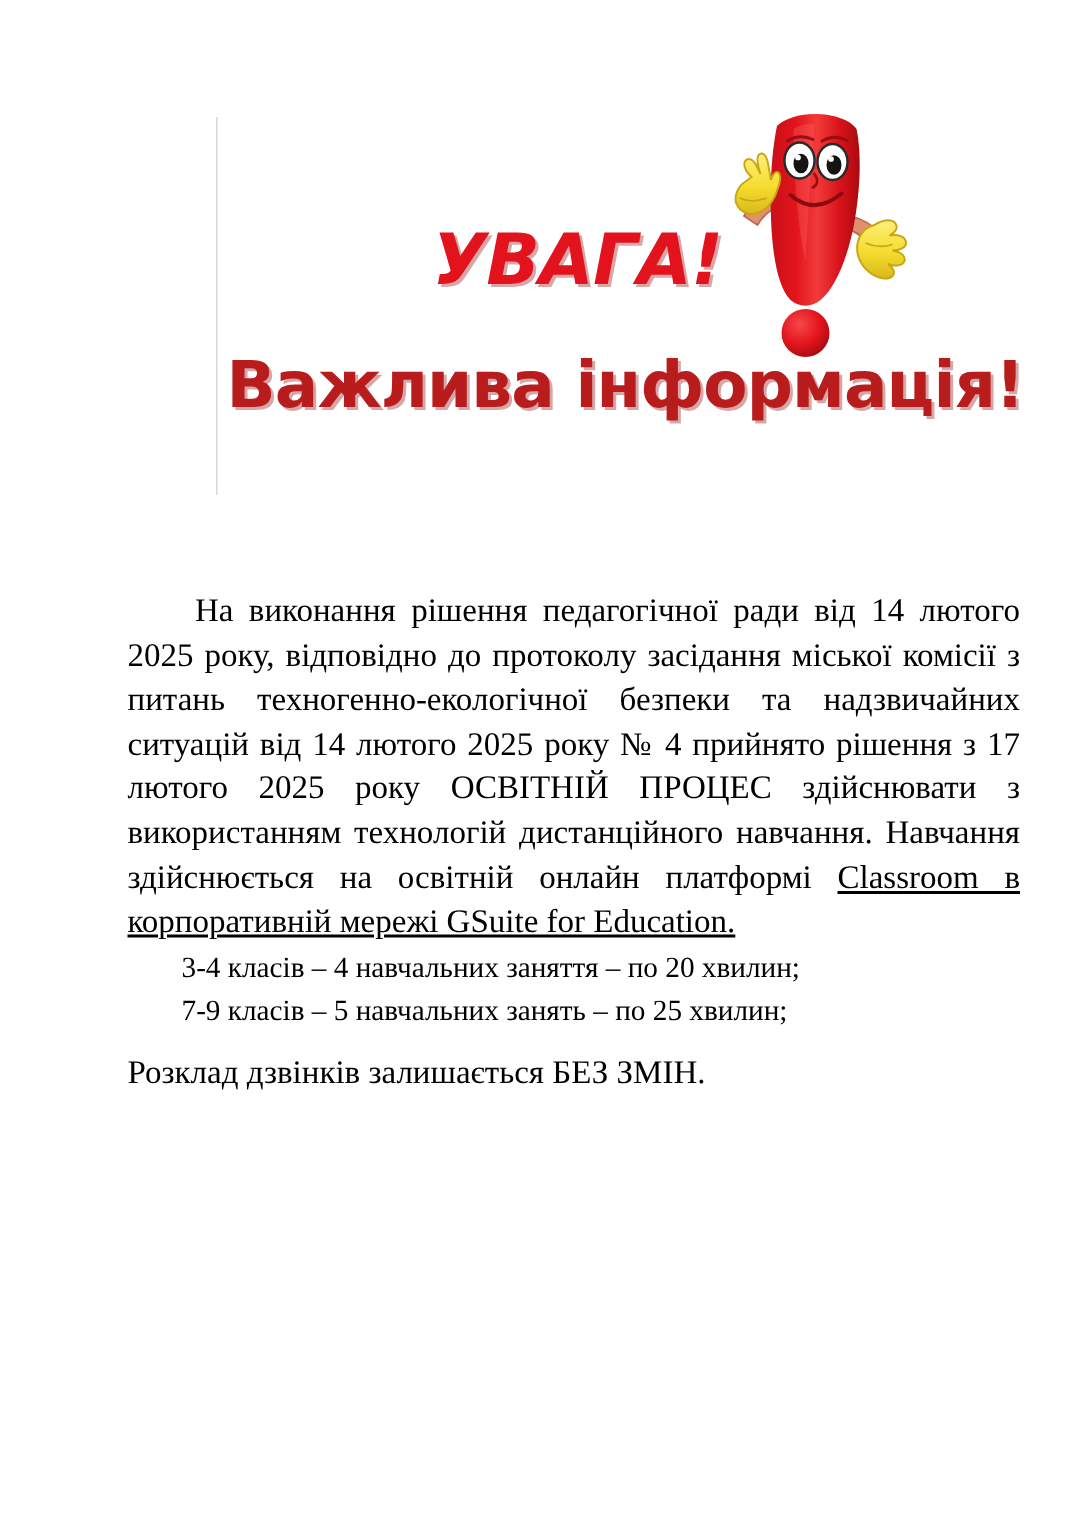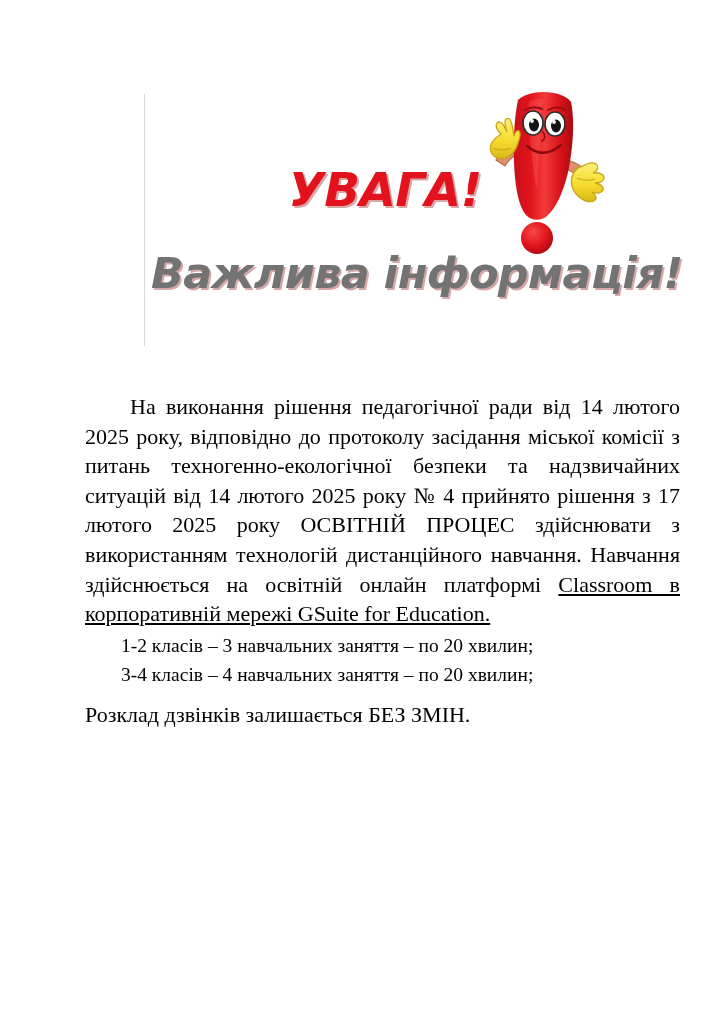--- a/index.html
+++ b/index.html
@@ -13,21 +13,21 @@
     position: relative;
     overflow: hidden;
     font-family: "Liberation Serif", "DejaVu Serif", serif;
     color: #000000;
   }
 
   
   .banner {
     position: absolute;
     left: 144px;
-    top: 94px;
+    top: 78px;
     width: 472px;
     height: 252px;
     border-left: 1px solid #d8d8d8;
     box-sizing: border-box;
   }
 
   .banner-inner {
     position: relative;
     width: 100%;
     height: 100%;
@@ -51,25 +51,24 @@
   }
 
   .headline-bottom {
     position: absolute;
     left: 6px;
     top: 158px;
     width: 460px;
     text-align: left;
     font-family: "DejaVu Sans", "Liberation Sans", sans-serif;
     font-weight: bold;
-    font-style: italic;
     font-size: 43px;
     line-height: 1;
     letter-spacing: -0.6px;
-    color: #737373;
+    color: #b91c1c;
     text-shadow: 2px 2px 0 rgba(140,0,0,0.35);
     white-space: nowrap;
   }
 
   
   .mascot {
     position: absolute;
     left: 326px;
     top: -4px;
     width: 142px;
@@ -198,22 +197,22 @@
     <div class="headline-bottom">Важлива інформація!</div>
   </div>
 </div>
 
 <div class="doc-body">
 
   <p class="para indent"><span>На виконання рішення педагогічної ради від 14 лютого 2025 року, відповідно до протоколу засідання міської комісії з питань техногенно-екологічної безпеки та надзвичайних ситуацій від 14 лютого 2025 року № 4 прийнято рішення  з 17 лютого 2025 року ОСВІТНІЙ ПРОЦЕС здійснювати з використанням технологій дистанційного навчання. Навчання здійснюється на освітній онлайн платформі </span><span class="u">Classroom в корпоративній мережі GSuite for Education.</span></p>
 
 
   <ul class="list">
-    <li>1-2 класів – 3 навчальних заняття – по 20 хвилин;</li>
     <li>3-4 класів – 4 навчальних заняття – по 20 хвилин;</li>
+    <li>7-9 класів – 5 навчальних занять – по 25 хвилин;</li>
   </ul>
 
   <div class="tail-gap-sm"></div>
 
   <p class="para">Розклад дзвінків залишається БЕЗ ЗМІН.</p>
 
   <div class="tail-gap-md"></div>
 
 </div>
 

